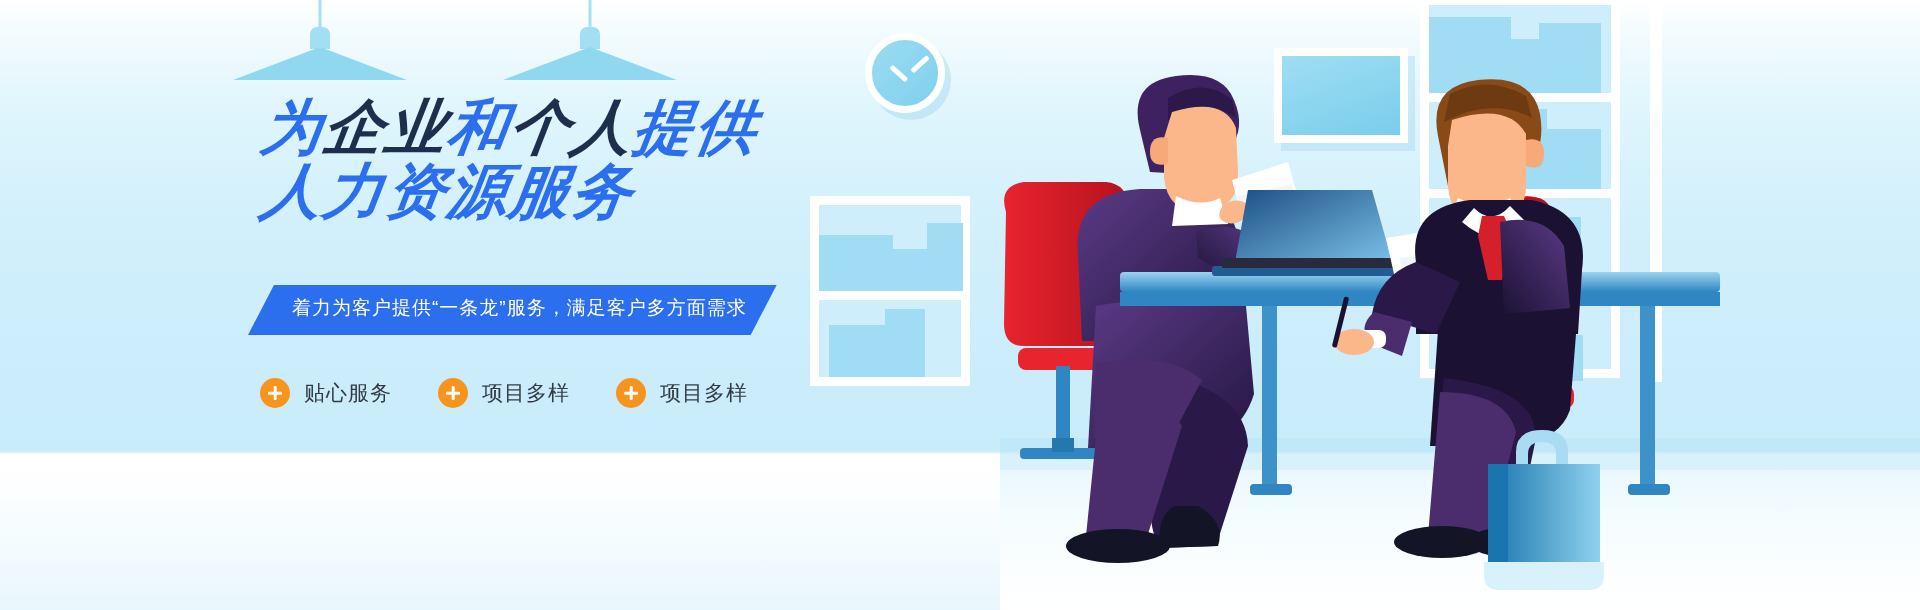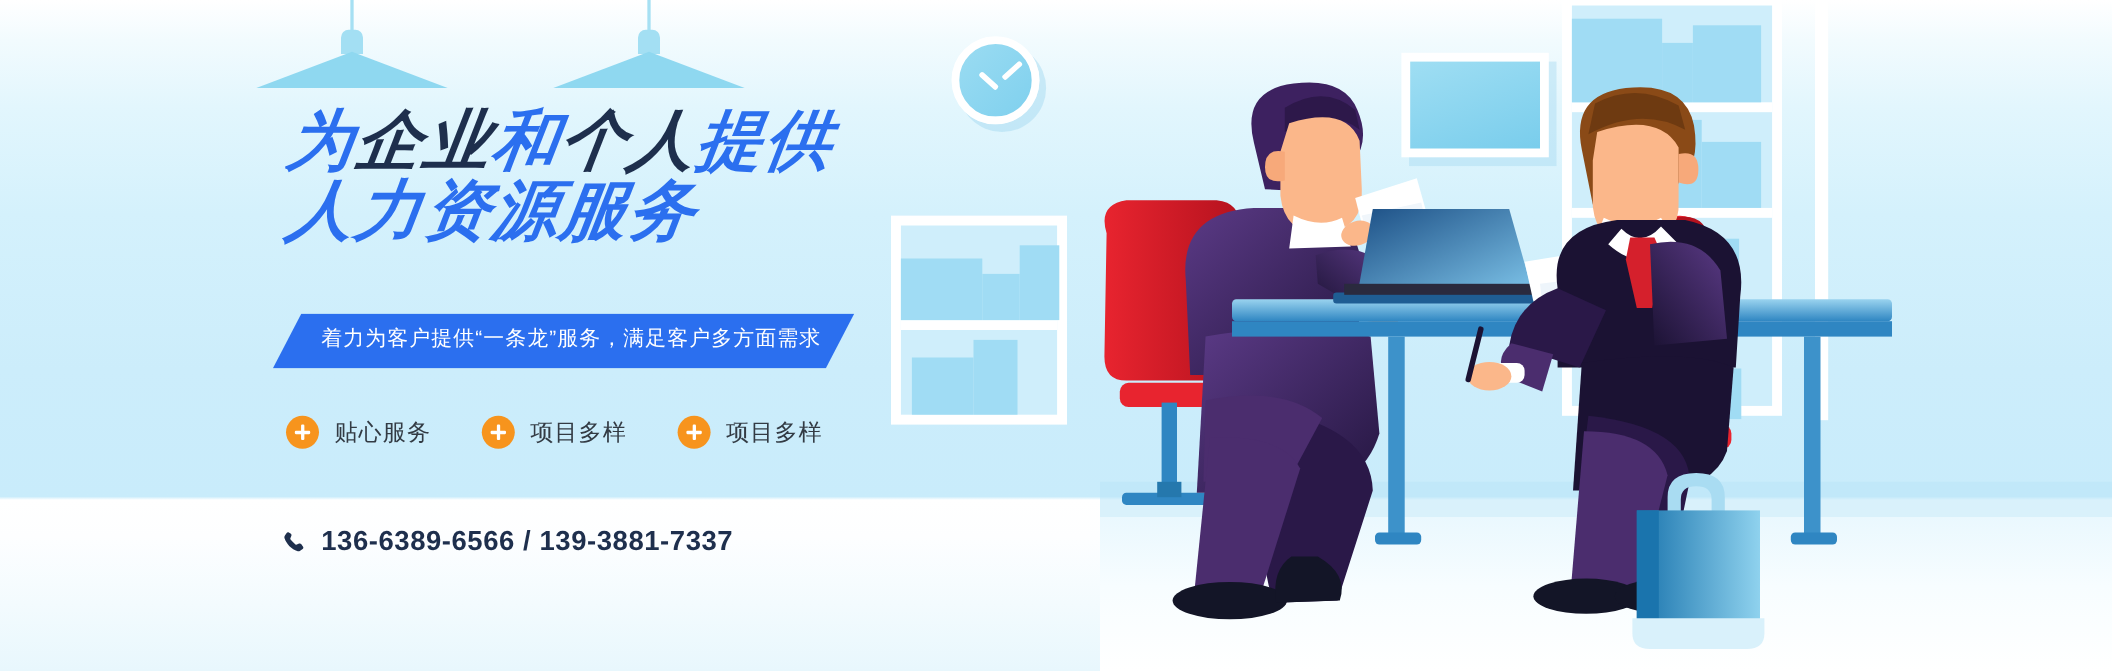--- a/index.html
+++ b/index.html
@@ -253,21 +253,15 @@
       <div class="feat">
         <span class="plus"></span>
         <span class="feat-label">项目多样</span>
       </div>
       <div class="feat">
         <span class="plus"></span>
         <span class="feat-label">项目多样</span>
       </div>
     </div>
 
-    <div class="phone">
-      <svg width="22" height="24" viewBox="0 0 24 24">
-        <path fill="#1e2f4d" d="M7.2 2.3c-.7-.5-1.7-.3-2.2.4L3.3 5.2c-.6.9-.7 2-.3 3 .9 2.4 2.5 5.3 4.8 7.6 2.3 2.3 5.2 3.9 7.6 4.8 1 .4 2.1.3 3-.3l2.5-1.7c.7-.5.9-1.5.4-2.2l-1.9-2.6c-.5-.6-1.3-.8-2-.5l-2.3 1c-.4.2-.9.1-1.3-.2-.9-.7-1.8-1.5-2.6-2.3-.8-.8-1.6-1.7-2.3-2.6-.3-.4-.4-.9-.2-1.3l1-2.3c.3-.7.1-1.5-.5-2L7.2 2.3z"></path>
-      </svg>
-      <span class="phone-num">136-6389-6566 / 139-3881-7337</span>
-    </div>
 
   </div>
 </div>
 
 </body></html>

